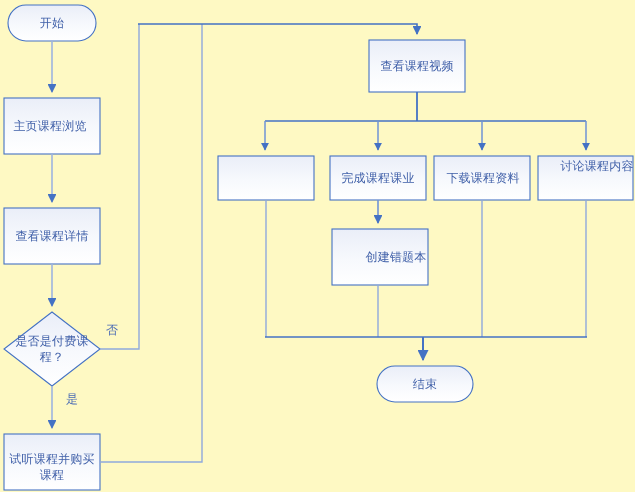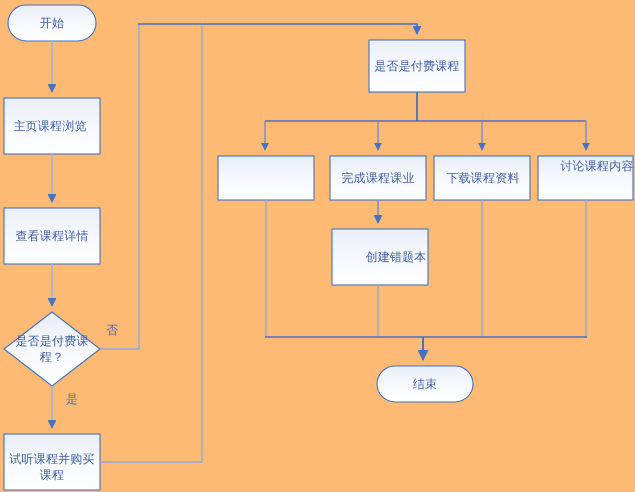--- a/index.html
+++ b/index.html
@@ -7,21 +7,21 @@
     padding: 0;
     background: #ffffff;
   }
   body {
     font-family: "Liberation Sans", "DejaVu Sans", sans-serif;
   }
   #canvas {
     position: relative;
     width: 635px;
     height: 492px;
-    background: #fdba74;
+    background: #fef9c3;
     overflow: hidden;
   }
   #flow-svg {
     position: absolute;
     left: 0;
     top: 0;
     width: 635px;
     height: 492px;
   }
   .node-label {
@@ -149,21 +149,21 @@
   <div class="node-label" style="left:8px; top:5px; width:88px; height:36px;">开始</div>
 
   <div class="node-label" style="left:4px; top:98px; width:92px; height:56px;">主页课程浏览</div>
 
   <div class="node-label" style="left:4px; top:208px; width:96px; height:56px;">查看课程详情</div>
 
   <div class="node-label" style="left:7px; top:323px; width:90px; height:52px;">是否是付费课程？</div>
 
   <div class="node-label" style="left:4px; top:434px; width:96px; height:66px;">试听课程并购买课程</div>
 
-  <div class="node-label" style="left:369px; top:40px; width:96px; height:52px;">是否是付费课程</div>
+  <div class="node-label" style="left:369px; top:40px; width:96px; height:52px;">查看课程视频</div>
 
 
   <div class="node-label" style="left:330px; top:156px; width:96px; height:44px;">完成课程课业</div>
 
   <div class="node-label" style="left:434px; top:156px; width:96px; height:44px;padding-left:6px;">下载课程资料</div>
 
   <div class="node-label" style="left:538px; top:144px; width:118px; height:44px;">讨论课程内容</div>
 
   <div class="node-label" style="left:332px; top:229px; width:112px; height:56px;margin-left:8px;">创建错题本</div>
 

